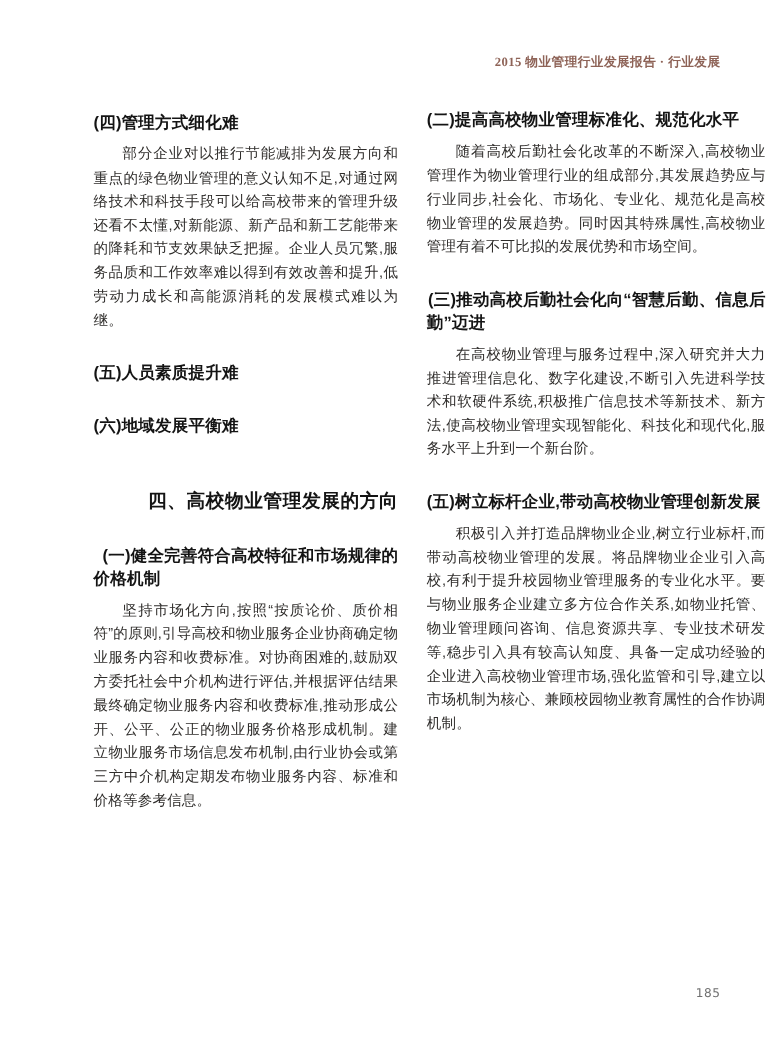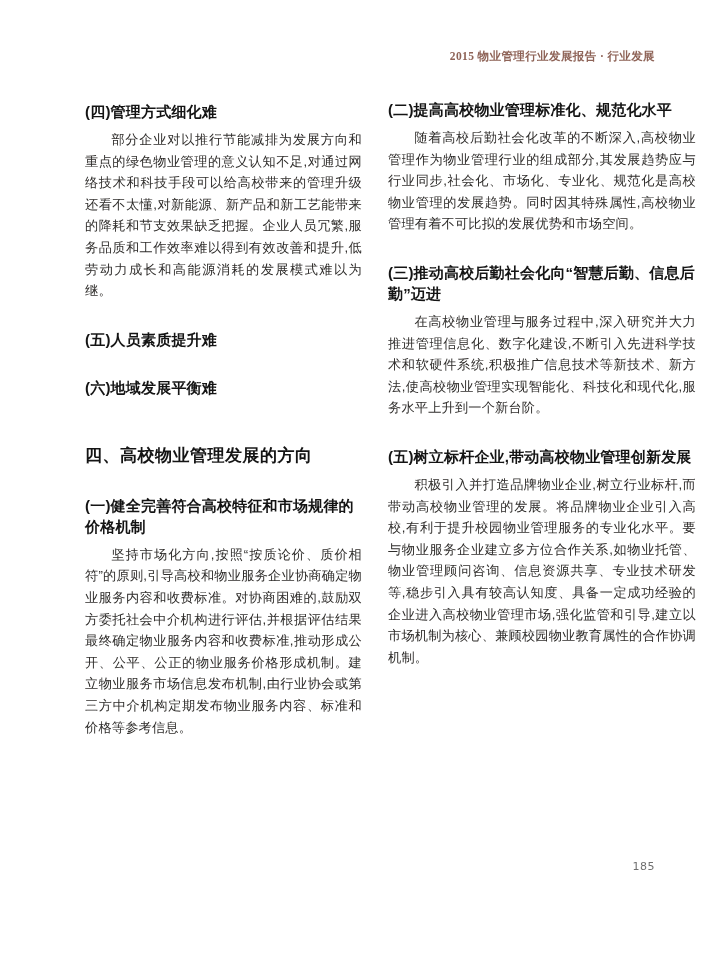--- a/index.html
+++ b/index.html
@@ -31,43 +31,43 @@
     position:absolute;
     text-align:justify;
     color:var(--body-text);
   }
   .col-left{left:85px;top:101px;width:277px;}
   .col-right{left:388px;top:99px;width:308px;}
   .sec-heading{
     font-size:15px;font-weight:bold;line-height:21px;
     color:var(--heading-text);
     margin:27px 0 7px 0;
-    text-align:left;text-align-last:left;
+    text-align:right;text-align-last:left;
     letter-spacing:.2px;
   }
   .sec:first-child .sec-heading{margin-top:0;}
   .col-right .sec:first-child .sec-heading{margin-top:0;}
   .sec-body{
     font-size:13.2px;line-height:21.6px;
     margin:0;
     text-indent:2em;
     letter-spacing:.2px;
     text-align:justify;
     text-align-last:left;
   }
   .chapter-heading{
     font-size:17px;font-weight:bold;
     color:var(--heading-text);
-    text-align:left;
+    text-align:right;
     margin:46px 0 2px 0;
     line-height:24px;
     letter-spacing:.5px;
   }
   .page-number{
-    position:absolute;top:860px;right:55px;
+    position:absolute;top:896px;right:55px;
     font-size:11px;color:var(--page-number);
     font-family:"DejaVu Sans",sans-serif;
     letter-spacing:.5px;
   }
 </style>
 </head>
 <body>
 
 <div class="page">
 

